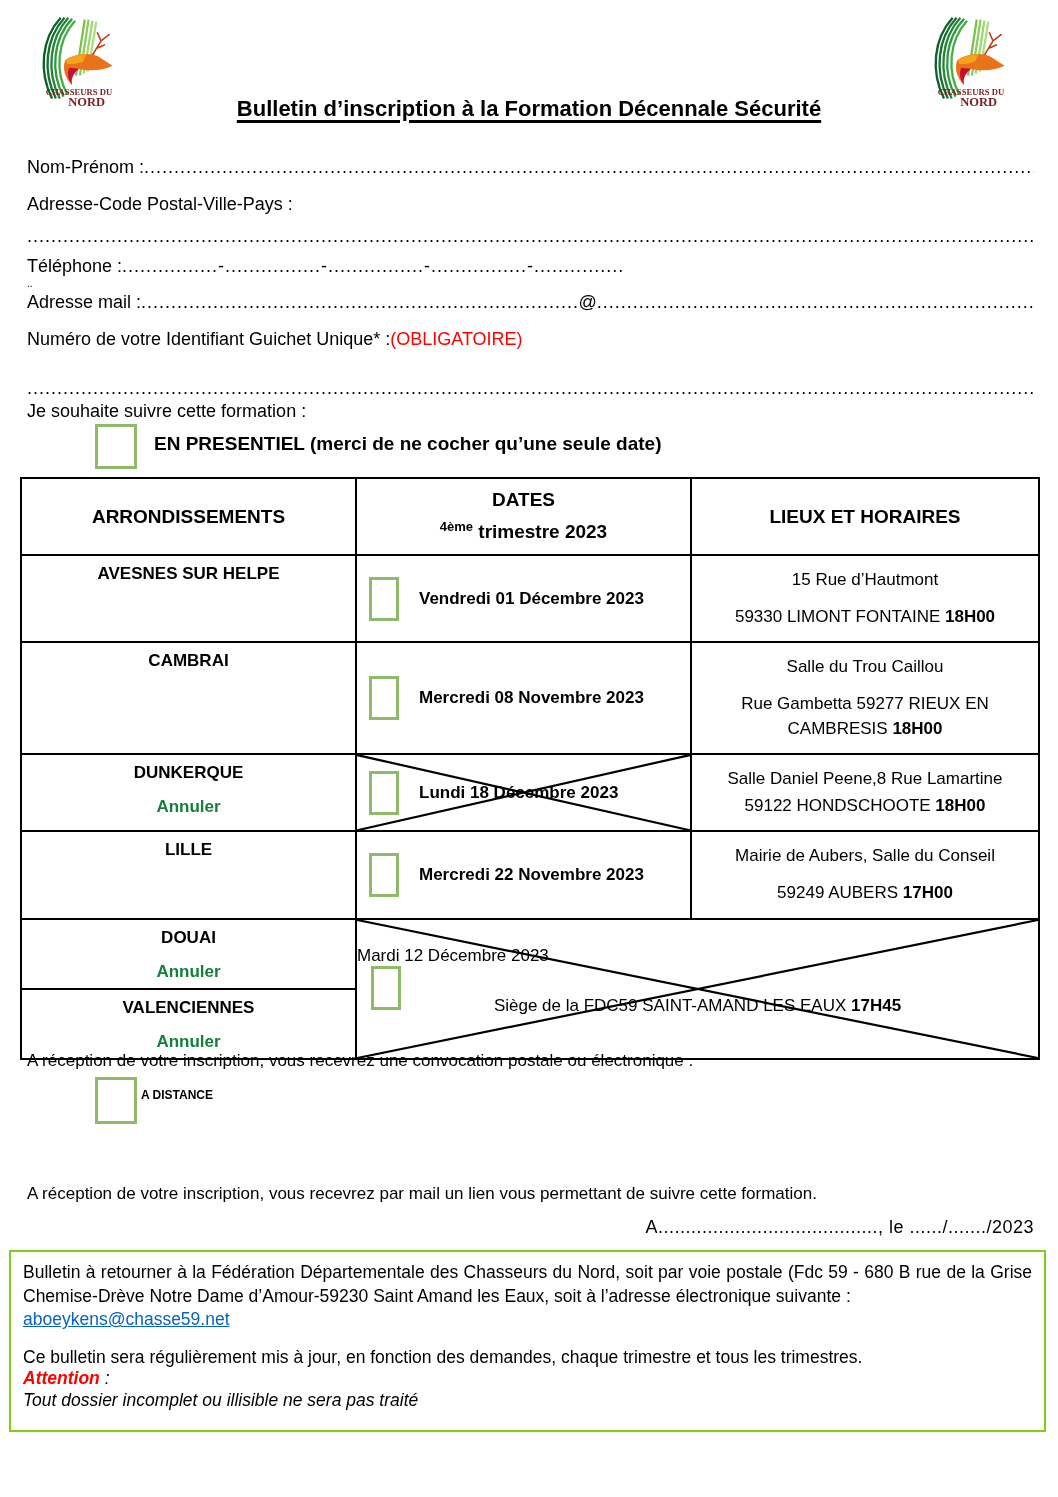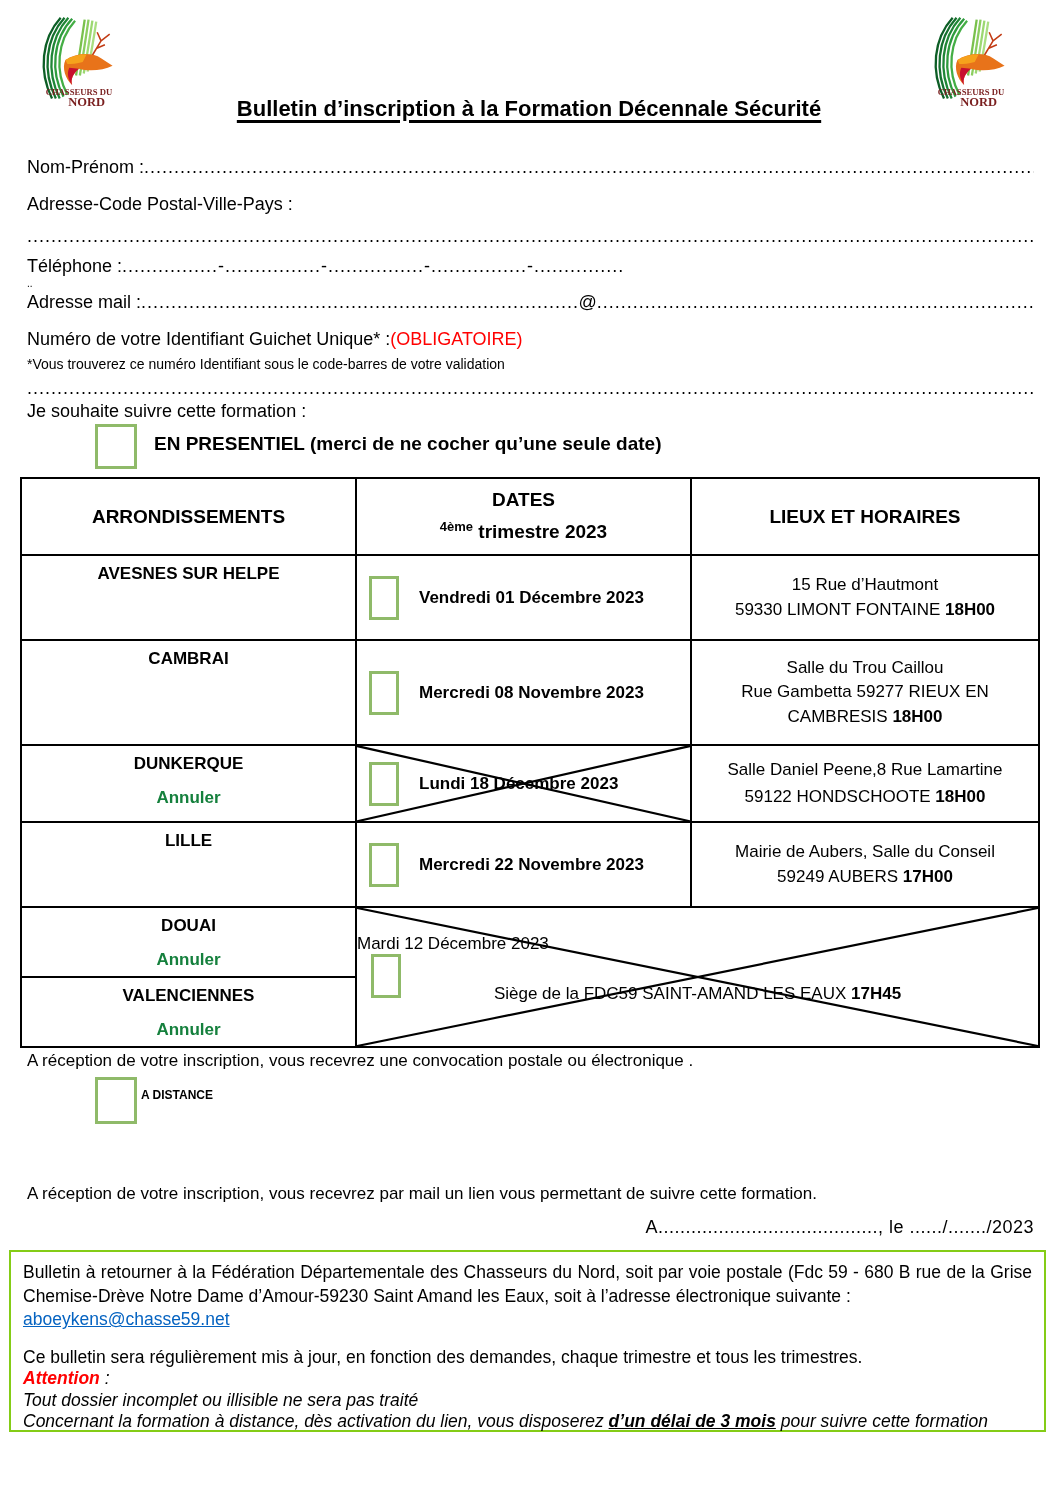--- a/index.html
+++ b/index.html
@@ -34,21 +34,21 @@
   table.sched th, table.sched td { border:2px solid #000; }
   th.hd { font-size:19px; font-weight:bold; text-align:center; vertical-align:middle; }
   .sup { vertical-align:super; font-size:13px; }
   td.arr { vertical-align:top; text-align:center; padding-top:8px;
            font-size:17px; font-weight:bold; }
   td.arr .annuler { margin-top:14px; color:#15803d; font-weight:bold; }
   td.datecell { vertical-align:middle; padding-left:12px; position:relative; }
   .datewrap { display:flex; align-items:center; gap:20px; font-size:17px; font-weight:bold; }
   td.lieu { vertical-align:middle; text-align:center; font-size:17px; line-height:1.45;
             padding:12px 6px; position:relative; }
-  td.lieu .l2 { margin-top:0; }
+  td.lieu .l2 { margin-top:12px; }
   td.merged { position:relative; padding:0; }
   .m-line1 { position:absolute; top:26px; left:0; width:100%; text-align:left;
              font-size:17px; font-weight:normal; }
   .m-line2 { position:absolute; top:76px; left:0; width:100%; text-align:center; font-size:17px; }
   .m-cb { position:absolute; left:14px; top:46px; }
   svg.cross { position:absolute; left:0; top:0; width:100%; height:100%; pointer-events:none; }
   svg.cross line { stroke:#000; stroke-width:2.2; vector-effect:non-scaling-stroke; }
   .b { font-weight:bold; }
 
   .note { position:absolute; left:27px; font-size:17px; }
@@ -136,21 +136,20 @@
     <span>Adresse mail :</span>
     <span class="leader">..........................................................................................................................................................................................................................................................</span>
     <span>@</span>
     <span class="leader">..........................................................................................................................................................................................................................................................</span>
   </div>
 
   <div class="fline" style="top:329px">
     <span>Numéro de votre Identifiant Guichet Unique*  : </span>
     <span class="red">(OBLIGATOIRE)</span>
   </div>
-  <div class="fline" style="top:356px; font-size:14px">*Vous trouverez ce numéro Identifiant sous le code-barres de votre validation</div>
   <div class="fulldots" style="top:378px">..........................................................................................................................................................................................................................................................</div>
 
   <div class="fline" style="top:401px">Je souhaite suivre cette formation :</div>
 
   <div class="checkbox cb-big" style="left:95px; top:424px"></div>
   <div class="cb-label" style="left:154px; top:433px; font-size:19px">EN PRESENTIEL (merci de ne cocher qu’une seule date)</div>
 
   <table class="sched">
     <colgroup>
         <col style="width:335px">
@@ -269,18 +268,15 @@
   <div class="footerbox">
     <p class="just">
       <span>Bulletin à retourner à la Fédération Départementale des Chasseurs du Nord, soit par voie postale (Fdc 59 - 680 B rue de la Grise Chemise-Drève Notre Dame d’Amour-59230 Saint Amand les Eaux, soit à l’adresse électronique suivante : </span><br>
       <a href="#">aboeykens@chasse59.net</a>
     </p>
     <p class="plain">Ce bulletin sera régulièrement mis à jour, en fonction des demandes, chaque trimestre et tous les trimestres.</p>
     <p class="plain">
       <span class="attn">Attention</span><span class="ital"> :</span>
     </p>
     <p class="ital">Tout dossier incomplet ou illisible ne sera pas traité</p>
-    <p class="ital">
-      <span>Concernant la formation à distance, dès activation du lien, vous disposerez </span><span class="delai">d’un délai de 3 mois</span><span> pour suivre cette formation</span>
-    </p>
   </div>
 
 </div>
 
 </body></html>

